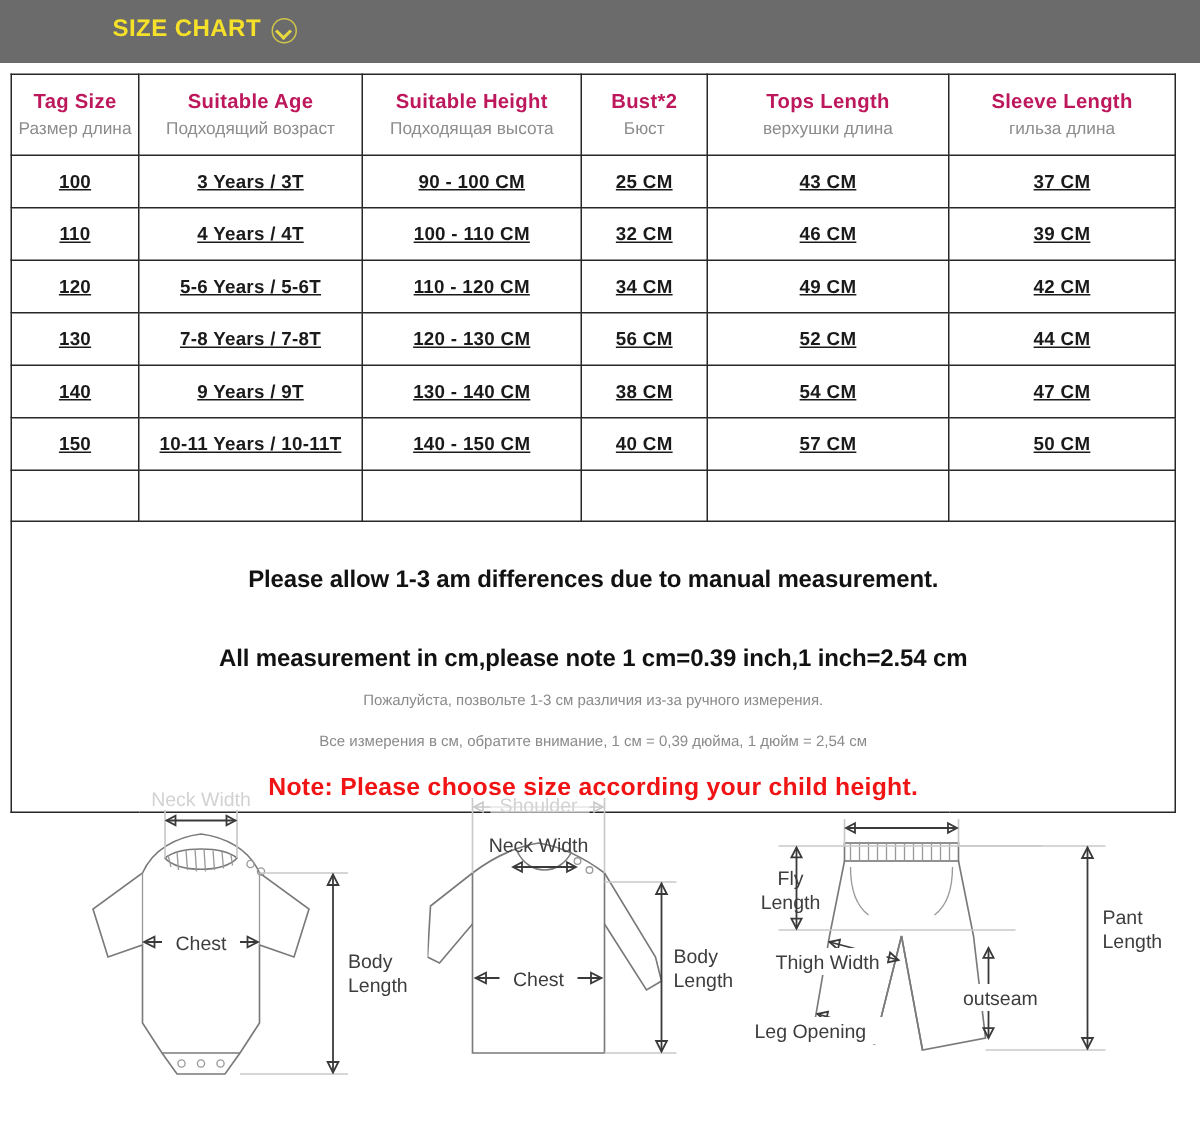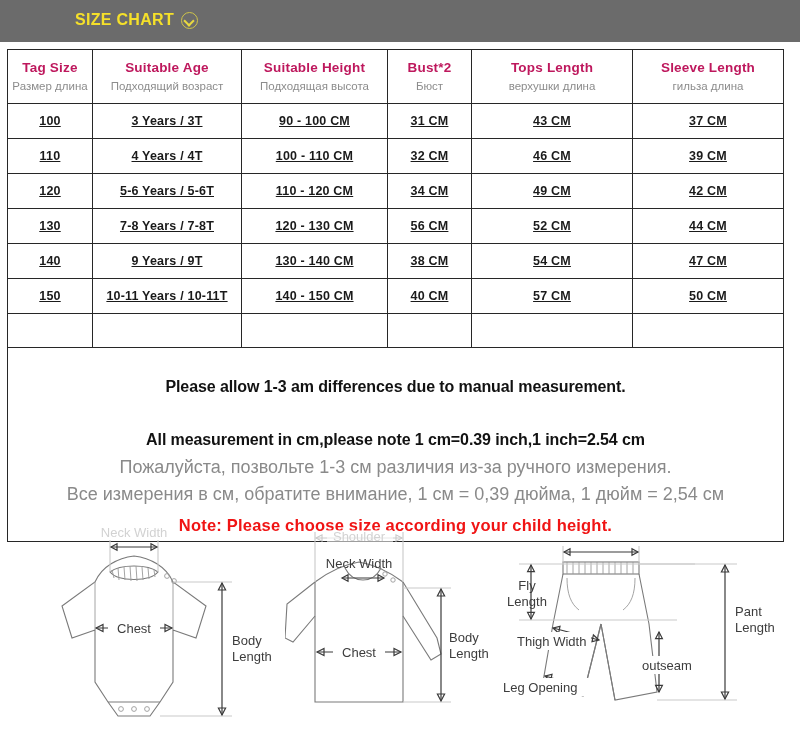--- a/index.html
+++ b/index.html
@@ -117,21 +117,21 @@
   .note-en {
     font-size: 16px;
     font-weight: bold;
     color: #121212;
     line-height: 29px;
     font-family: "Liberation Sans", sans-serif;
     letter-spacing: -0.1px;
     margin-top: 24px;
   }
   .note-ru {
-    font-size: 18px;
+    font-size: 10px;
     color: #8a8a8a;
     line-height: 27px;
     font-family: "Liberation Sans", sans-serif;
   }
   .note-red {
     font-size: 16.5px;
     font-weight: bold;
     color: #f01414;
     line-height: 31px;
     margin-top: 2px;
@@ -208,21 +208,21 @@
         <span class="th-en">Sleeve Length</span>
         <span class="th-ru">гильза длина</span>
       </th>
     </tr>
   </thead>
   <tbody>
     <tr>
       <td class="data-cell">100</td>
       <td class="data-cell">3 Years / 3T</td>
       <td class="data-cell">90 - 100 CM</td>
-      <td class="data-cell">31 CM</td>
+      <td class="data-cell">25 CM</td>
       <td class="data-cell">43 CM</td>
       <td class="data-cell">37 CM</td>
     </tr>
     <tr>
       <td class="data-cell">110</td>
       <td class="data-cell">4 Years / 4T</td>
       <td class="data-cell">100 - 110 CM</td>
       <td class="data-cell">32 CM</td>
       <td class="data-cell">46 CM</td>
       <td class="data-cell">39 CM</td>

